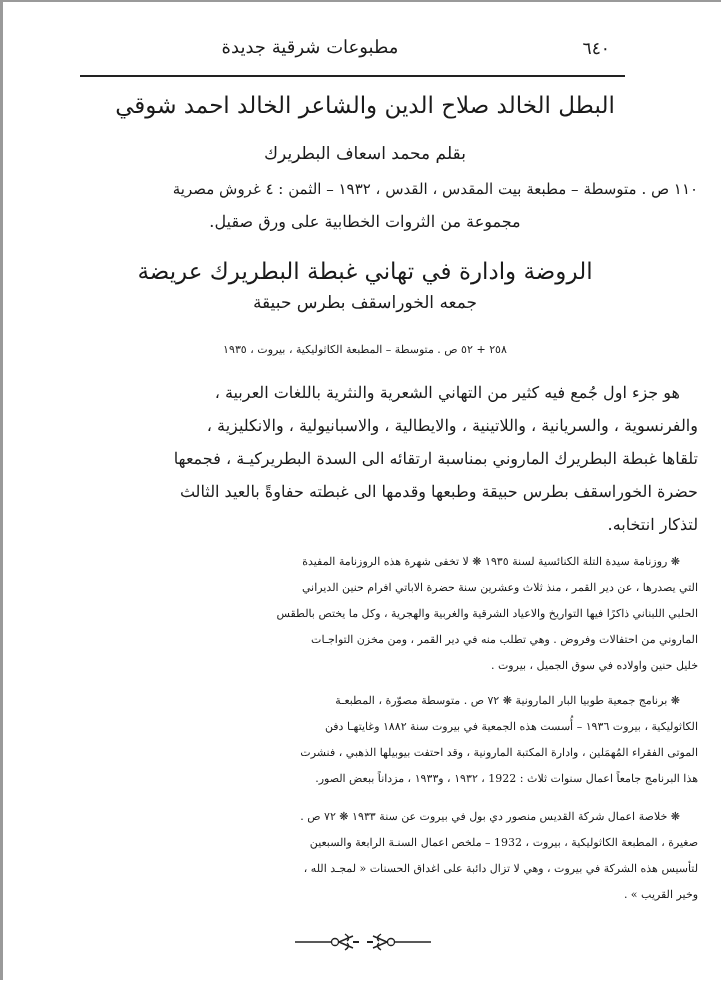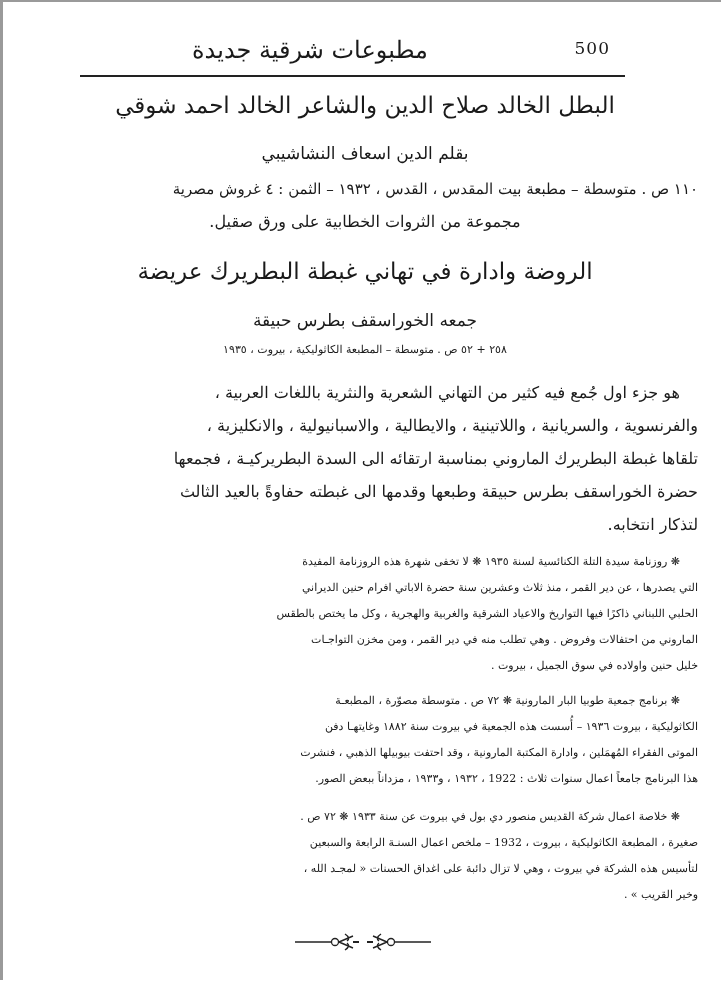--- a/index.html
+++ b/index.html
@@ -4,51 +4,51 @@
 <style>
   html, body { margin:0; padding:0; background:#ffffff; }
   body { width:723px; height:982px; overflow:hidden; position:relative;
          font-family:"DejaVu Serif", serif; color:#1a1a1a; }
   .frame { position:absolute; left:0; top:0; width:721px; height:980px;
            border-top:2px solid #9a9a9a; border-left:3px solid #9a9a9a; box-sizing:border-box; }
   .page { position:absolute; left:20px; top:0; width:690px; direction:rtl; }
 
   .running-head { position:absolute; top:34px; left:50px; width:520px; height:30px; }
   .page-number { position:absolute; right:-20px; top:4px; font-size:17px; letter-spacing:1px; }
-  .running-title { position:absolute; left:0; right:0; top:2px; text-align:center; font-size:24px; padding-right:40px; }
+  .running-title { position:absolute; left:0; right:0; top:2px; text-align:center; font-size:18px; padding-right:40px; }
   .head-rule { position:absolute; top:75px; left:80px; width:545px; height:2px; background:#222; }
 
   .title { position:absolute; left:0; right:0; text-align:center; font-size:23px; white-space:nowrap; }
   .byline { position:absolute; left:0; right:0; text-align:center; font-size:17px; white-space:nowrap; }
   .meta { position:absolute; left:0; right:0; font-size:15px; white-space:nowrap; text-align:justify; }
   .line { position:absolute; left:28px; right:12px; font-size:16px; white-space:nowrap; text-align:right; }
   .small { font-size:11px; }
 
   .ornament { position:absolute; top:932px; left:293px; width:140px; height:20px; }
 </style>
 </head>
 <body>
 
 <div class="frame"></div>
 
 <div class="page">
 
   <div class="running-head">
-    <span class="page-number">500</span>
+    <span class="page-number">٦٤٠</span>
     <span class="running-title">مطبوعات شرقية جديدة</span>
   </div>
   <div class="head-rule" style="left:60px;"></div>
 
   <div class="title" style="top:92px;">البطل الخالد صلاح الدين والشاعر الخالد احمد شوقي</div>
-  <div class="byline" style="top:143px;">بقلم الدين اسعاف النشاشيبي</div>
+  <div class="byline" style="top:143px;">بقلم محمد اسعاف البطريرك</div>
   <div class="meta" style="top:180px; right:12px; left:-8px;">١١٠ ص . متوسطة – مطبعة بيت المقدس ، القدس ، ١٩٣٢ – الثمن : ٤ غروش مصرية</div>
   <div class="byline" style="top:212px; font-size:16px;">مجموعة من الثروات الخطابية على ورق صقيل.</div>
 
   <div class="title" style="top:258px;">الروضة وادارة في تهاني غبطة البطريرك عريضة</div>
-  <div class="byline" style="top:310px;text-align:center;">جمعه الخوراسقف بطرس حبيقة</div>
+  <div class="byline" style="top:292px;text-align:center;">جمعه الخوراسقف بطرس حبيقة</div>
   <div class="byline" style="top:343px; font-size:11px;">٢٥٨ + ٥٢ ص . متوسطة – المطبعة الكاثوليكية ، بيروت ، ١٩٣٥</div>
   <div class="line" style="top:383px; right:30px;">هو جزء اول جُمع فيه كثير من التهاني الشعرية والنثرية باللغات العربية ،</div>
   <div class="line" style="top:416px;">والفرنسوية ، والسريانية ، واللاتينية ، والايطالية ، والاسبانيولية ، والانكليزية ،</div>
   <div class="line" style="top:449px;">تلقاها غبطة البطريرك الماروني بمناسبة ارتقائه الى السدة البطريركيـة ، فجمعها</div>
   <div class="line" style="top:482px;">حضرة الخوراسقف بطرس حبيقة وطبعها وقدمها الى غبطته حفاوةً بالعيد الثالث</div>
   <div class="line" style="top:515px;">لتذكار انتخابه.</div>
 
   <div class="line small" style="top:555px; right:30px;">❋ روزنامة سيدة التلة الكنائسية لسنة ١٩٣٥ ❋ لا تخفى شهرة هذه الروزنامة المفيدة</div>
   <div class="line small" style="top:581px;">التي يصدرها ، عن دير القمر ، منذ ثلاث وعشرين سنة حضرة الاباتي افرام حنين الديراني</div>
   <div class="line small" style="top:607px;">الحلبي اللبناني ذاكرًا فيها التواريخ والاعياد الشرقية والغربية والهجرية ، وكل ما يختص بالطقس</div>

